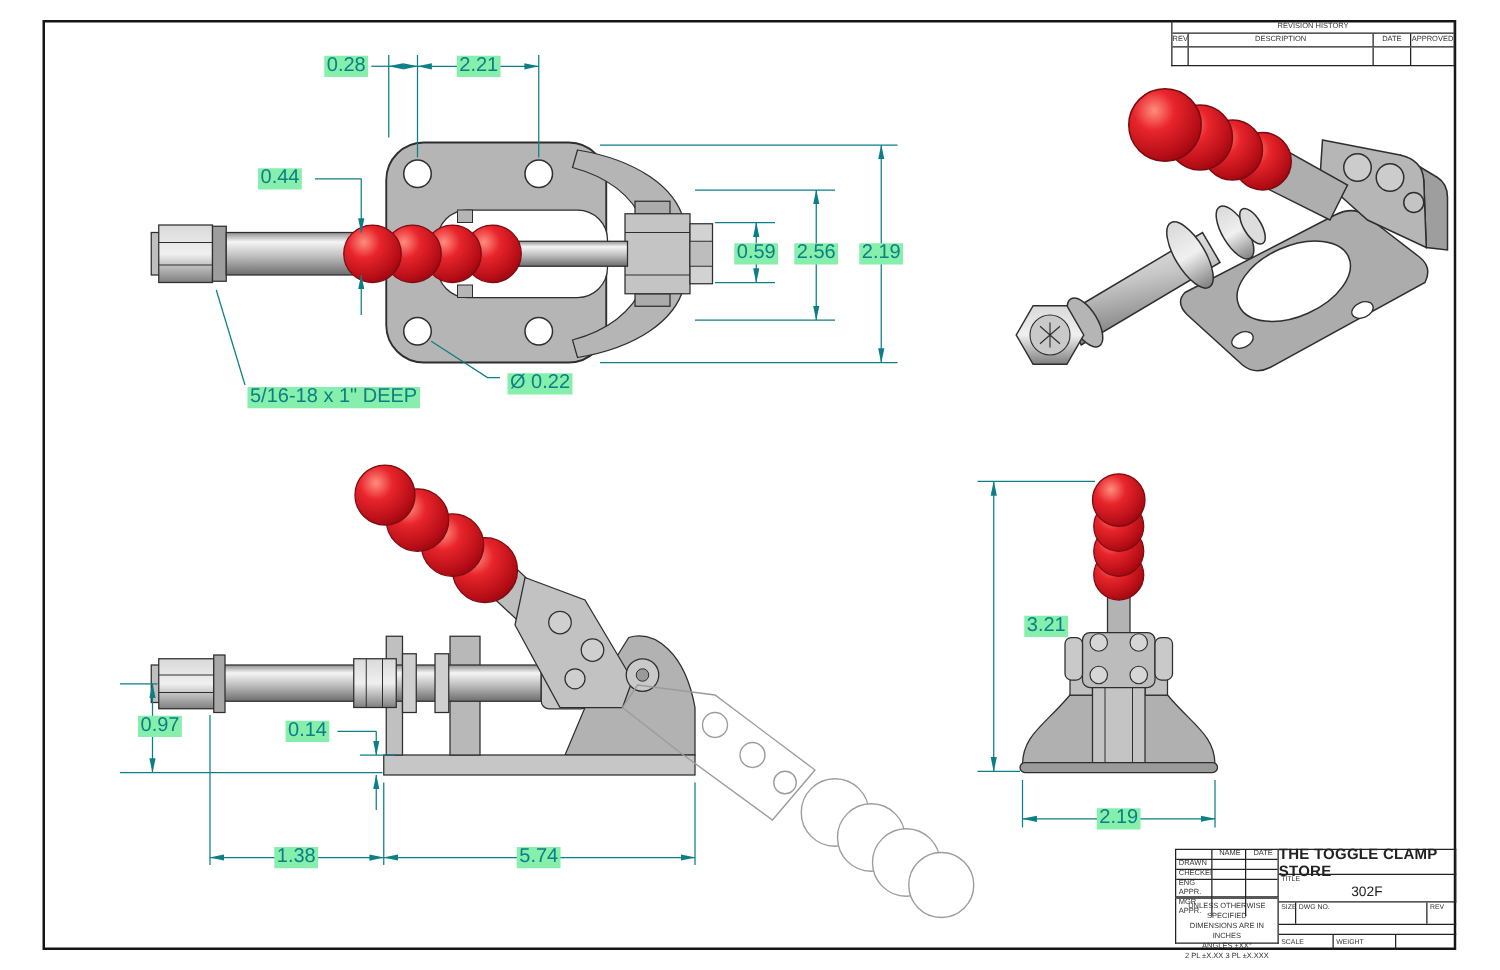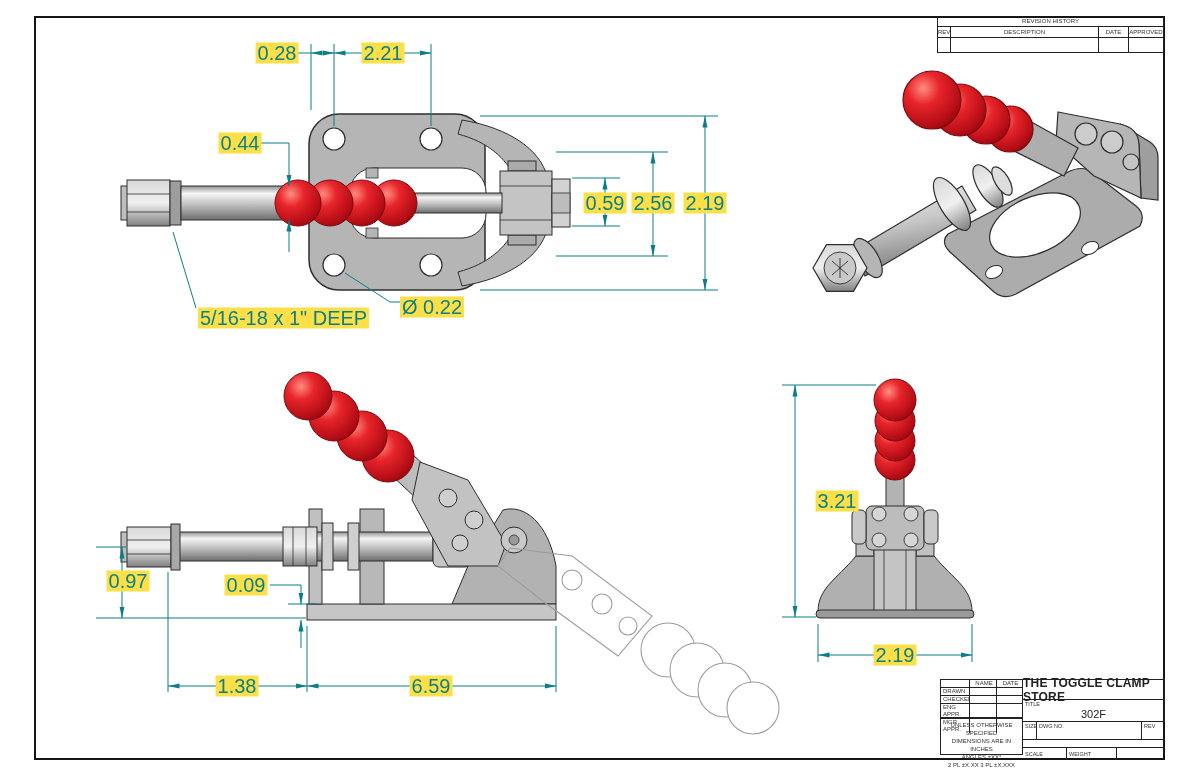--- a/index.html
+++ b/index.html
@@ -3,21 +3,21 @@
 <meta charset="utf-8">
 <style>
   html,body{margin:0;padding:0;background:#fff;}
   .sheet{position:relative;width:1200px;height:776px;background:#fff;
          font-family:"Liberation Sans",sans-serif;overflow:hidden;}
   .frame{position:absolute;left:34px;top:16px;width:1131px;height:744px;
          border:2px solid #151515;box-sizing:border-box;}
   svg.art{position:absolute;left:0;top:0;}
   
   .dim{position:absolute;transform:translate(-50%,-50%);color:#0c7f86;
-       font-size:20px;background:#fde047;padding:0 2px;white-space:nowrap;line-height:1.05;}
+       font-size:16px;background:#86efac;padding:0 2px;white-space:nowrap;line-height:1.05;}
   .dim.anchor-left{transform:translate(0,-50%);}
   
   .rev-table{position:absolute;left:937px;top:16px;width:227px;box-sizing:border-box;
              border:1px solid #222;border-top:none;font-size:6px;color:#333;}
   .rev-title{height:10px;line-height:10px;text-align:center;border-bottom:1px solid #222;}
   .rev-row{display:flex;}
   .rev-row>div{box-sizing:border-box;height:100%;}
   .rev-head{height:10px;line-height:10px;text-align:center;border-bottom:1px solid #222;}
   .rev-empty{height:14px;}
   .c-rev{width:13px;border-right:1px solid #222;}
@@ -249,30 +249,30 @@
         <path d="M782,617 H816"></path>
       <line x1="795" y1="385" x2="795" y2="617" marker-start="url(#arr)" marker-end="url(#arr)"></line>
       <path d="M818,624 V662"></path>
         <path d="M972,624 V662"></path>
       <line x1="818" y1="655" x2="972" y2="655" marker-start="url(#arr)" marker-end="url(#arr)"></line>
     </g>
   </svg>
 
   <span class="dim" style="left:277px;top:53px;">0.28</span>
   <span class="dim" style="left:383px;top:53px;">2.21</span>
-  <span class="dim" style="left:224px;top:143px;margin-left:16px;">0.44</span>
+  <span class="dim" style="left:224px;top:143px;">0.44</span>
   <span class="dim" style="left:605px;top:203px;">0.59</span>
   <span class="dim" style="left:653px;top:203px;">2.56</span>
   <span class="dim" style="left:705px;top:203px;">2.19</span>
   <span class="dim anchor-left" style="left:198px;top:318px;">5/16-18 x 1" DEEP</span>
   <span class="dim" style="left:432px;top:307px;">Ø 0.22</span>
   <span class="dim" style="left:96px;top:581px;margin-left:32px;">0.97</span>
-  <span class="dim" style="left:246px;top:585px;">0.09</span>
+  <span class="dim" style="left:246px;top:585px;">0.14</span>
   <span class="dim" style="left:237px;top:686px;">1.38</span>
-  <span class="dim" style="left:431px;top:686px;">6.59</span>
+  <span class="dim" style="left:431px;top:686px;">5.74</span>
   <span class="dim" style="left:837px;top:501px;">3.21</span>
   <span class="dim" style="left:895px;top:655px;">2.19</span>
 
   <div class="rev-table">
     <div class="rev-title">REVISION HISTORY</div>
     <div class="rev-row rev-head">
       <div class="c-rev">REV</div>
       <div class="c-desc">DESCRIPTION</div>
       <div class="c-date">DATE</div>
       <div class="c-appr">APPROVED</div>

